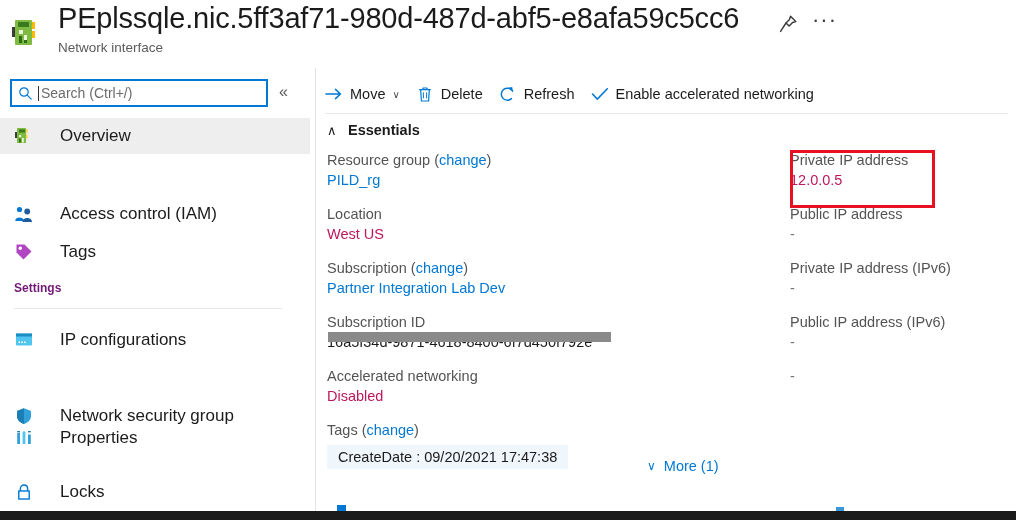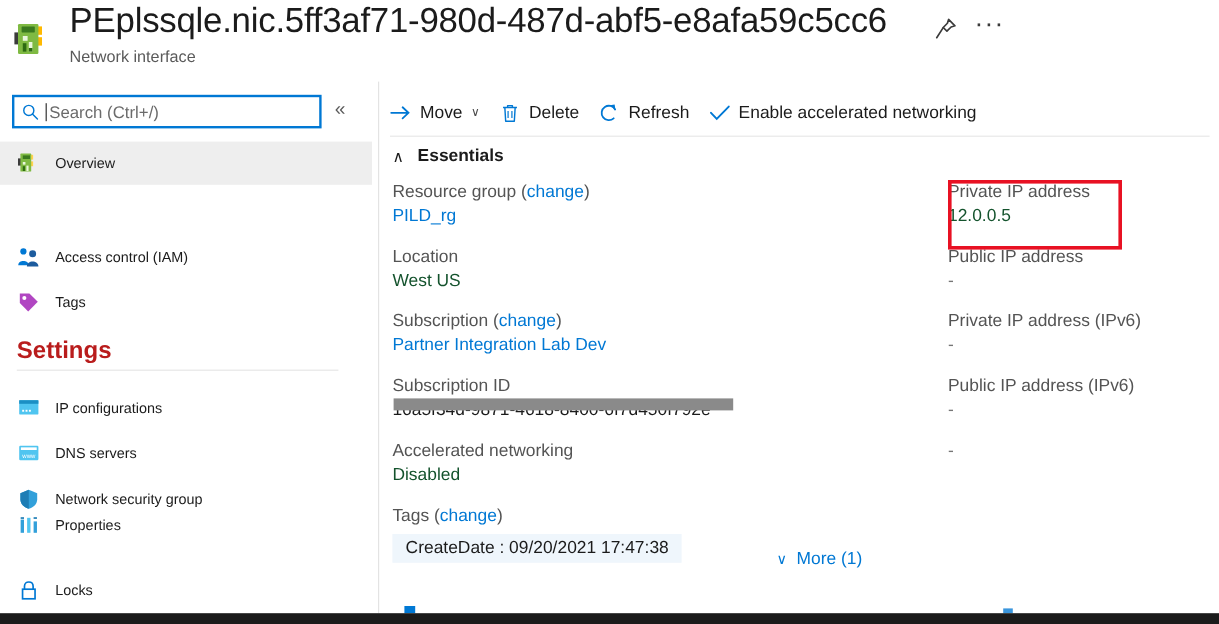--- a/index.html
+++ b/index.html
@@ -73,25 +73,25 @@
   .nav-item {
     position: absolute; left: 0; width: 310px; height: 36px;
     display: flex; align-items: center; cursor: pointer;
   }
   .nav-item.active { background: #eeeeee; }
   .nav-ico {
     width: 20px; height: 20px; margin-left: 14px; flex: 0 0 auto;
     display: flex; align-items: center; justify-content: center;
   }
   .nav-label {
-    margin-left: 12px; font-size: 12px; color: #1b1b1b; white-space: nowrap;
+    margin-left: 26px; font-size: 17px; color: #1b1b1b; white-space: nowrap;
   }
   #settings-hdr {
     position: absolute; left: 14px; top: 213px;
-    font-size: 20px; font-weight: bold; color: #b91c1c;
+    font-size: 12px; font-weight: bold; color: #701a75;
   }
   #settings-rule {
     position: absolute; left: 14px; top: 240px;
     width: 268px; height: 1px; background: #e6e6e6;
   }
 
   
   #content {
     position: absolute; left: 317px; top: 68px;
     width: 699px; height: 443px; background: #fff;
@@ -121,21 +121,21 @@
   }
   #ess-chev { font-size: 13px; color: #1b1b1b; width: 16px; }
   #ess-label { font-size: 14.5px; font-weight: bold; color: #1b1b1b; margin-left: 5px; }
 
   .col { position: absolute; top: 82px; }
   #col-left { left: 10px; width: 340px; }
   #col-right { left: 473px; width: 220px; }
 
   .field { margin-bottom: 14px; }
   .f-label { font-size: 14.5px; color: #545454; line-height: 20px; white-space: nowrap; }
-  .f-value { font-size: 14.5px; color: #14532d; line-height: 20px; white-space: nowrap; }
+  .f-value { font-size: 14.5px; color: #be185d; line-height: 20px; white-space: nowrap; }
   .f-value.link { color: #0078d4; cursor: pointer; }
   .f-value.dash { color: #767676; }
   .chg { color: #0078d4; cursor: pointer; }
 
   #subid-field { position: relative; }
   #subid-redact {
     position: absolute; left: 1px; top: 20px;
     width: 283px; height: 10px; background: #8a8a8a;
   }
   #subid-value {
@@ -272,30 +272,20 @@
           <rect x="1" y="1.5" width="16" height="12" rx="1" fill="#50c5f0"></rect>
           <rect x="1" y="1.5" width="16" height="3" fill="#1b8fc4"></rect>
           <rect x="3.5" y="9.5" width="1.6" height="1.6" fill="#fff"></rect>
           <rect x="6.3" y="9.5" width="1.6" height="1.6" fill="#fff"></rect>
           <rect x="9.1" y="9.5" width="1.6" height="1.6" fill="#fff"></rect>
         </svg>
       </span>
       <span class="nav-label">IP configurations</span>
     </div>
 
-    <div class="nav-item" style="top:292px">
-      <span class="nav-ico">
-        <svg width="18" height="16" viewBox="0 0 18 16">
-          <rect x="1" y="1.5" width="16" height="12" rx="1" fill="#50c5f0"></rect>
-          <rect x="2.4" y="2.8" width="13.2" height="2.2" fill="#fff"></rect>
-          <text x="9" y="11.4" font-size="5" fill="#fff" text-anchor="middle" font-family="Liberation Sans, sans-serif">www</text>
-        </svg>
-      </span>
-      <span class="nav-label">DNS servers</span>
-    </div>
 
     <div class="nav-item" style="top:330px">
       <span class="nav-ico">
         <svg width="18" height="18" viewBox="0 0 18 18">
           <path d="M9 1.2 L16 4 L16 9 C16 13.2 12.6 15.9 9 16.9 C5.4 15.9 2 13.2 2 9 L2 4 Z" fill="#32a0da"></path>
           <path d="M9 1.2 L2 4 L2 9 C2 13.2 5.4 15.9 9 16.9 Z" fill="#1d7db5"></path>
         </svg>
       </span>
       <span class="nav-label">Network security group</span>
     </div>

